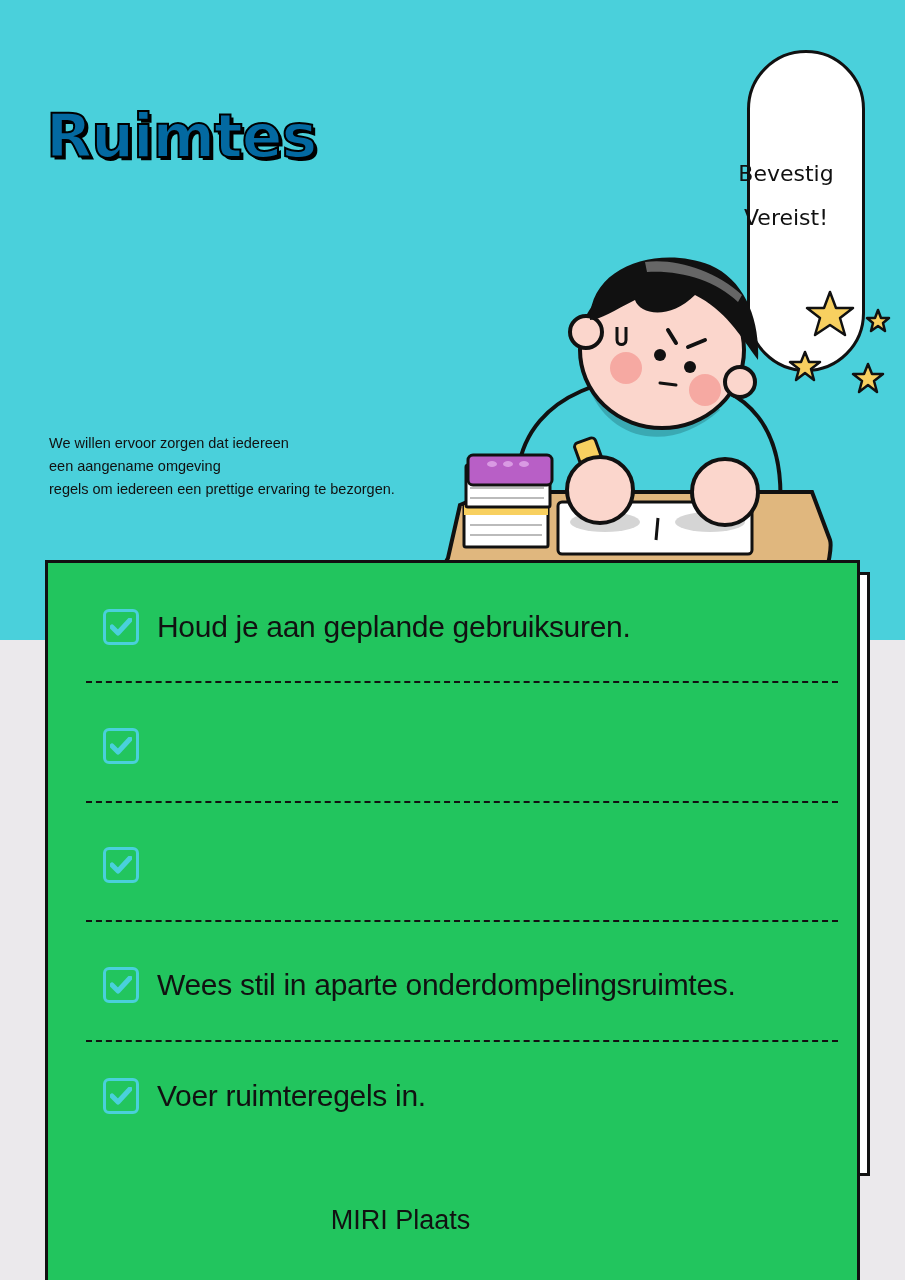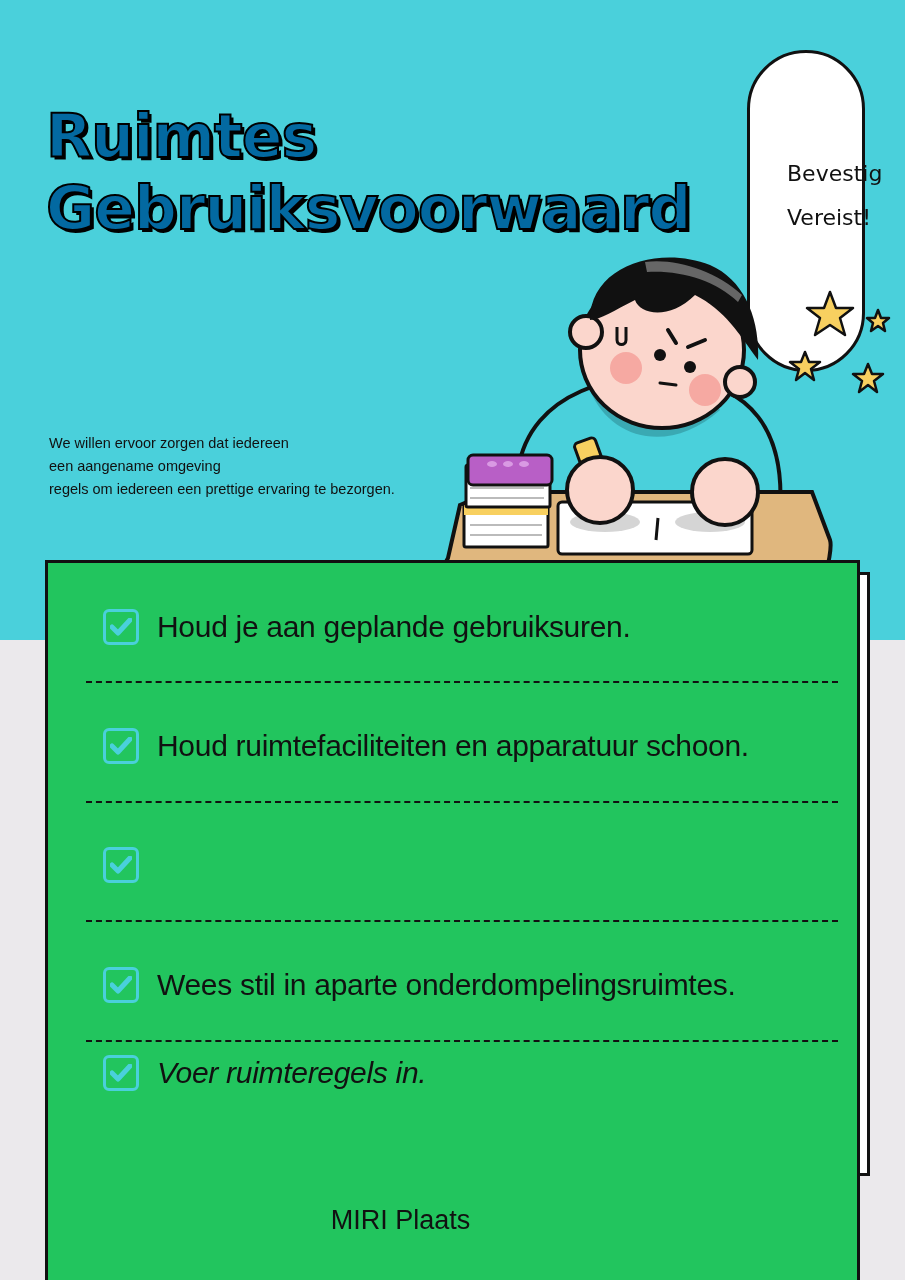--- a/index.html
+++ b/index.html
@@ -3,38 +3,37 @@
 <meta charset="utf-8">
 <style>
   * { box-sizing: border-box; margin: 0; padding: 0; }
   html, body { width: 905px; height: 1280px; overflow: hidden; }
   body { position: relative; background: #ebe9ec; font-family: "Liberation Sans", sans-serif; }
   .top-bg { position: absolute; left: 0; top: 0; width: 905px; height: 640px; background: #4ad0db; }
   .title { position: absolute; left: 46px; top: 100px; width: 700px; font-family: "DejaVu Sans", sans-serif; font-weight: bold; font-size: 60px; line-height: 72px; color: #0369a1; letter-spacing: -1px;
     -webkit-text-stroke: 2px #000; text-shadow: 3px 3px 0 #000; }
   .intro { position: absolute; left: 49px; top: 432px; font-size: 14.5px; line-height: 23px; color: #111; }
   .bubble { position: absolute; left: 747px; top: 50px; width: 118px; height: 322px; background: #fff; border: 3px solid #111; border-radius: 60px; }
-  .bubble-text { position: absolute; left: 787px; top: 152px; width: 118px; text-align: left; font-family: "DejaVu Sans", sans-serif; font-size: 22px; line-height: 44px; color: #111; }
+  .bubble-text { position: absolute; left: 727px; top: 152px; width: 118px; text-align: center; font-family: "DejaVu Sans", sans-serif; font-size: 22px; line-height: 44px; color: #111; }
   .illustration { position: absolute; left: 440px; top: 240px; width: 465px; height: 340px; }
   .card-shadow { position: absolute; left: 56px; top: 572px; width: 814px; height: 604px; background: #fff; border: 3px solid #111; }
   .card { position: absolute; left: 45px; top: 560px; width: 815px; height: 777px; background: #22c55e; border: 3px solid #111; }
   .rule { position: absolute; left: 55px; width: 740px; display: flex; align-items: center; height: 40px; }
   .check { width: 36px; height: 36px; border: 3px solid #4ad0db; border-radius: 6px; display: flex; align-items: center; justify-content: center; margin-right: 18px; flex-shrink: 0; }
   .rule-text { font-size: 30px; color: #111; white-space: nowrap; letter-spacing: -0.3px; }
   .divider { position: absolute; left: 38px; width: 752px; height: 0; border-top: 2.5px dashed #111; }
   .footer { position: absolute; left: 0; width: 801px; top: 1205px; text-align: center; font-size: 27px; color: #111; }
 </style>
 </head>
 <body>
 
 <div class="top-bg"></div>
 
 <h1 class="title">
   <div>Ruimtes</div>
-  <div>Gebruiksvoorwaard</div>
 </h1>
 
 <div class="intro">
   <div>We willen ervoor zorgen dat iedereen</div>
   <div>een aangename omgeving</div>
   <div>regels om iedereen een prettige ervaring te bezorgen.</div>
 </div>
 
 <div class="bubble"></div>
 <div class="bubble-text">
@@ -109,21 +108,20 @@
     <span class="rule-text">Houd je aan geplande gebruiksuren.</span>
   </div>
   <div class="divider" style="top:118px;"></div>
 
   <div class="rule" style="top:163px;">
     <span class="check">
       <svg width="22" height="18" viewBox="0 0 22 18">
           <path d="M2,9 L8,15 L20,2" fill="none" stroke="#4ad0db" stroke-width="5" stroke-linecap="round" stroke-linejoin="round"></path>
         </svg>
     </span>
-    <span class="rule-text">Houd ruimtefaciliteiten en apparatuur schoon.</span>
   </div>
   <div class="divider" style="top:238px;"></div>
 
   <div class="rule" style="top:282px;">
     <span class="check">
       <svg width="22" height="18" viewBox="0 0 22 18">
           <path d="M2,9 L8,15 L20,2" fill="none" stroke="#4ad0db" stroke-width="5" stroke-linecap="round" stroke-linejoin="round"></path>
         </svg>
     </span>
   </div>
@@ -132,21 +130,21 @@
   <div class="rule" style="top:402px;">
     <span class="check">
       <svg width="22" height="18" viewBox="0 0 22 18">
           <path d="M2,9 L8,15 L20,2" fill="none" stroke="#4ad0db" stroke-width="5" stroke-linecap="round" stroke-linejoin="round"></path>
         </svg>
     </span>
     <span class="rule-text">Wees stil in aparte onderdompelingsruimtes.</span>
   </div>
   <div class="divider" style="top:477px;"></div>
 
-  <div class="rule" style="top:490px;font-style:italic;">
+  <div class="rule" style="top:513px;">
     <span class="check">
       <svg width="22" height="18" viewBox="0 0 22 18">
           <path d="M2,9 L8,15 L20,2" fill="none" stroke="#4ad0db" stroke-width="5" stroke-linecap="round" stroke-linejoin="round"></path>
         </svg>
     </span>
     <span class="rule-text">Voer ruimteregels in.</span>
   </div>
 </div>
 
 <div class="footer">MIRI Plaats</div>

